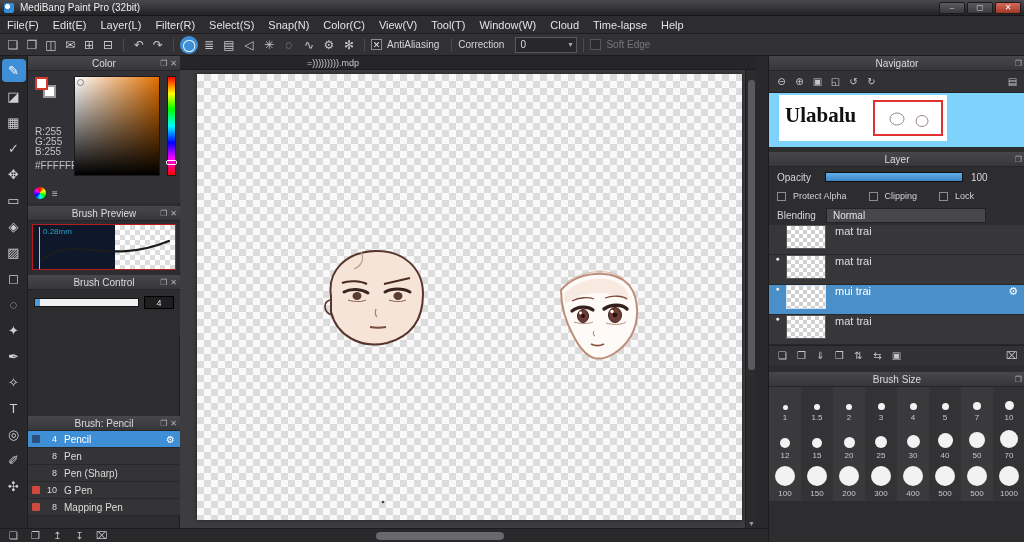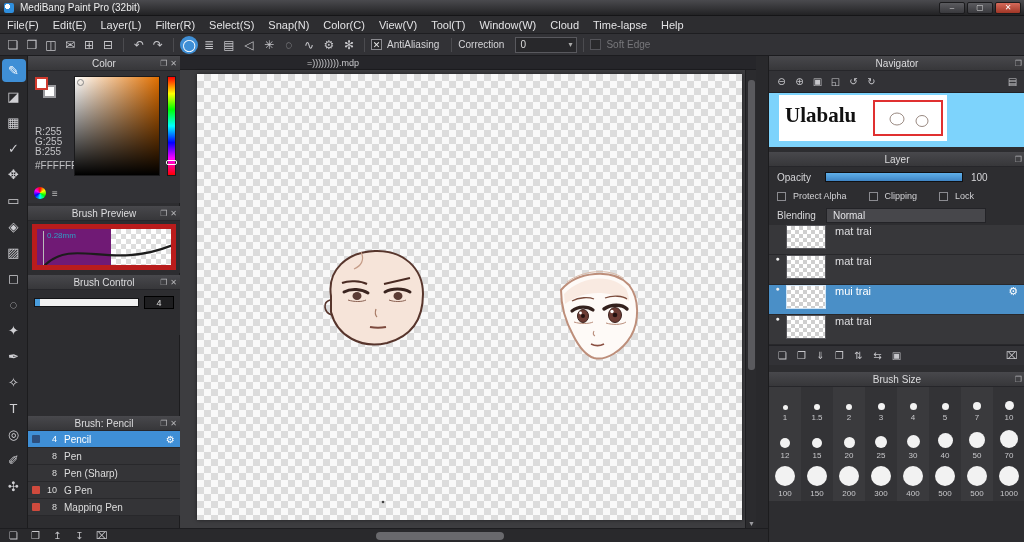--- a/index.html
+++ b/index.html
@@ -44,21 +44,21 @@
 #rgbtext{position:absolute;left:7px;top:56px;font-size:10px;line-height:10px;color:#c2c2c5;}
 #gradsq{position:absolute;left:46px;top:5px;width:86px;height:100px;background:linear-gradient(to top,#000,rgba(0,0,0,0)),linear-gradient(to right,#fff,#e06f00);border:1px solid #1a1a1c;}
 #gradcursor{position:absolute;left:2px;top:2px;width:7px;height:7px;border:1px solid #888;border-radius:50%;}
 #huebar{position:absolute;right:4px;top:5px;width:9px;height:100px;border:1px solid #1a1a1c;background:linear-gradient(#f00,#ff0 17%,#0f0 33%,#0ff 50%,#00f 67%,#f0f 83%,#f00);}
 #huecursor{position:absolute;left:-2px;bottom:10px;width:11px;height:5px;border:1px solid #fff;border-radius:2px;}
 #colorfoot{position:absolute;left:6px;bottom:4px;display:flex;gap:6px;align-items:center;}
 #colorwheel{width:12px;height:12px;border-radius:50%;background:conic-gradient(#f00,#ff0,#0f0,#0ff,#00f,#f0f,#f00);}
 #colorslideric{font-size:10px;color:#bbb;}
 
 #bpbody{position:relative;height:52px;background:#2d2d30;padding:3px 4px;}
-#bpwhite{position:relative;width:144px;height:46px;background:#701a75;border:5px solid #b91c1c;overflow:hidden;}
+#bpwhite{position:relative;width:144px;height:46px;background:#0f172a;border:1px solid #b91c1c;overflow:hidden;}
 #bpchecker{position:absolute;right:0;top:0;width:60px;height:46px;background-image:linear-gradient(45deg,#ddd 25%,transparent 25%,transparent 75%,#ddd 75%),linear-gradient(45deg,#ddd 25%,transparent 25%,transparent 75%,#ddd 75%);background-size:10px 10px;background-position:0 0,5px 5px;background-color:#fff;}
 #bpsize{position:absolute;left:10px;top:2px;font-size:8px;color:#2f9fc4;}
 #bpruler{position:absolute;left:1px;top:2px;width:6px;height:42px;border-right:1px solid #bbb;}
 
 #bcbody{height:45px;background:#2d2d30;padding:3px 6px;}
 .bcrow{display:flex;align-items:center;gap:5px;height:19px;}
 .slidertrack{position:relative;flex:1;height:9px;background:#f1f1f1;border:1px solid #141416;}
 .sliderfill{position:absolute;left:0;top:0;height:100%;background:#4a9ede;}
 .valbox{width:30px;height:13px;background:#1e1e20;border:1px solid #000;color:#ddd;font-size:9px;display:flex;align-items:center;justify-content:center;}
 .pctlabel{width:32px;font-size:10px;color:#d8d8da;text-align:right;}

